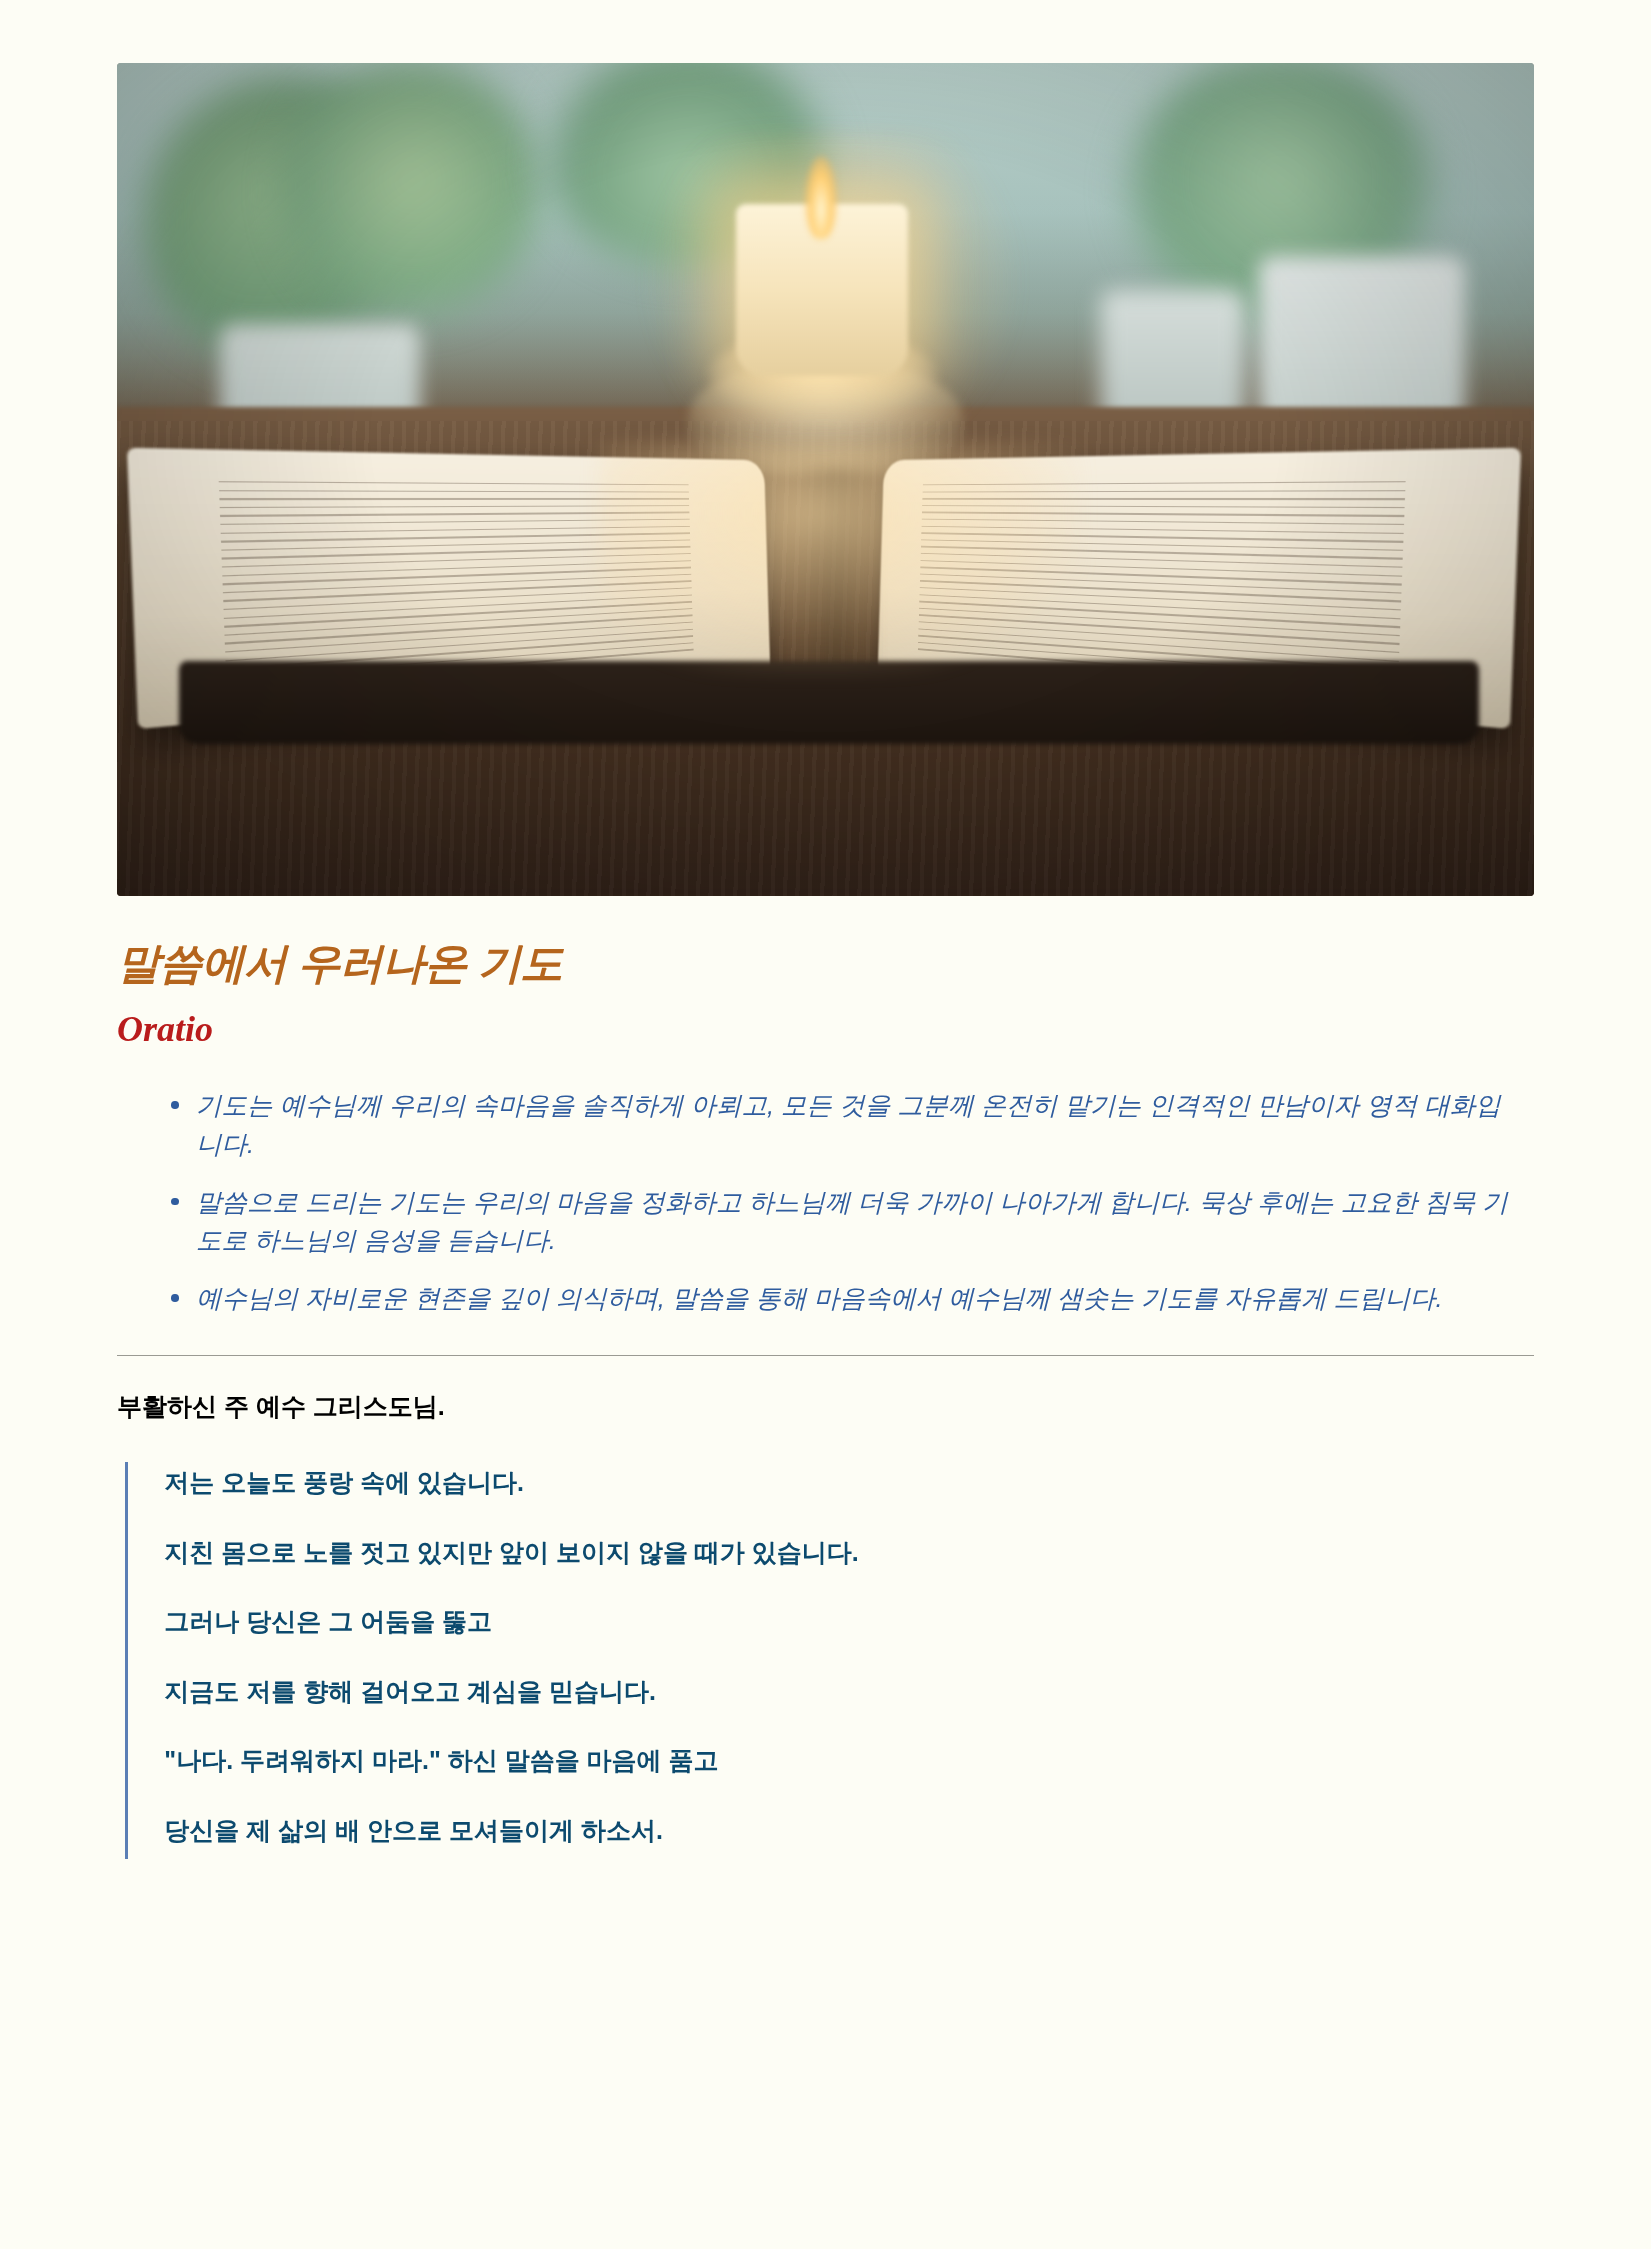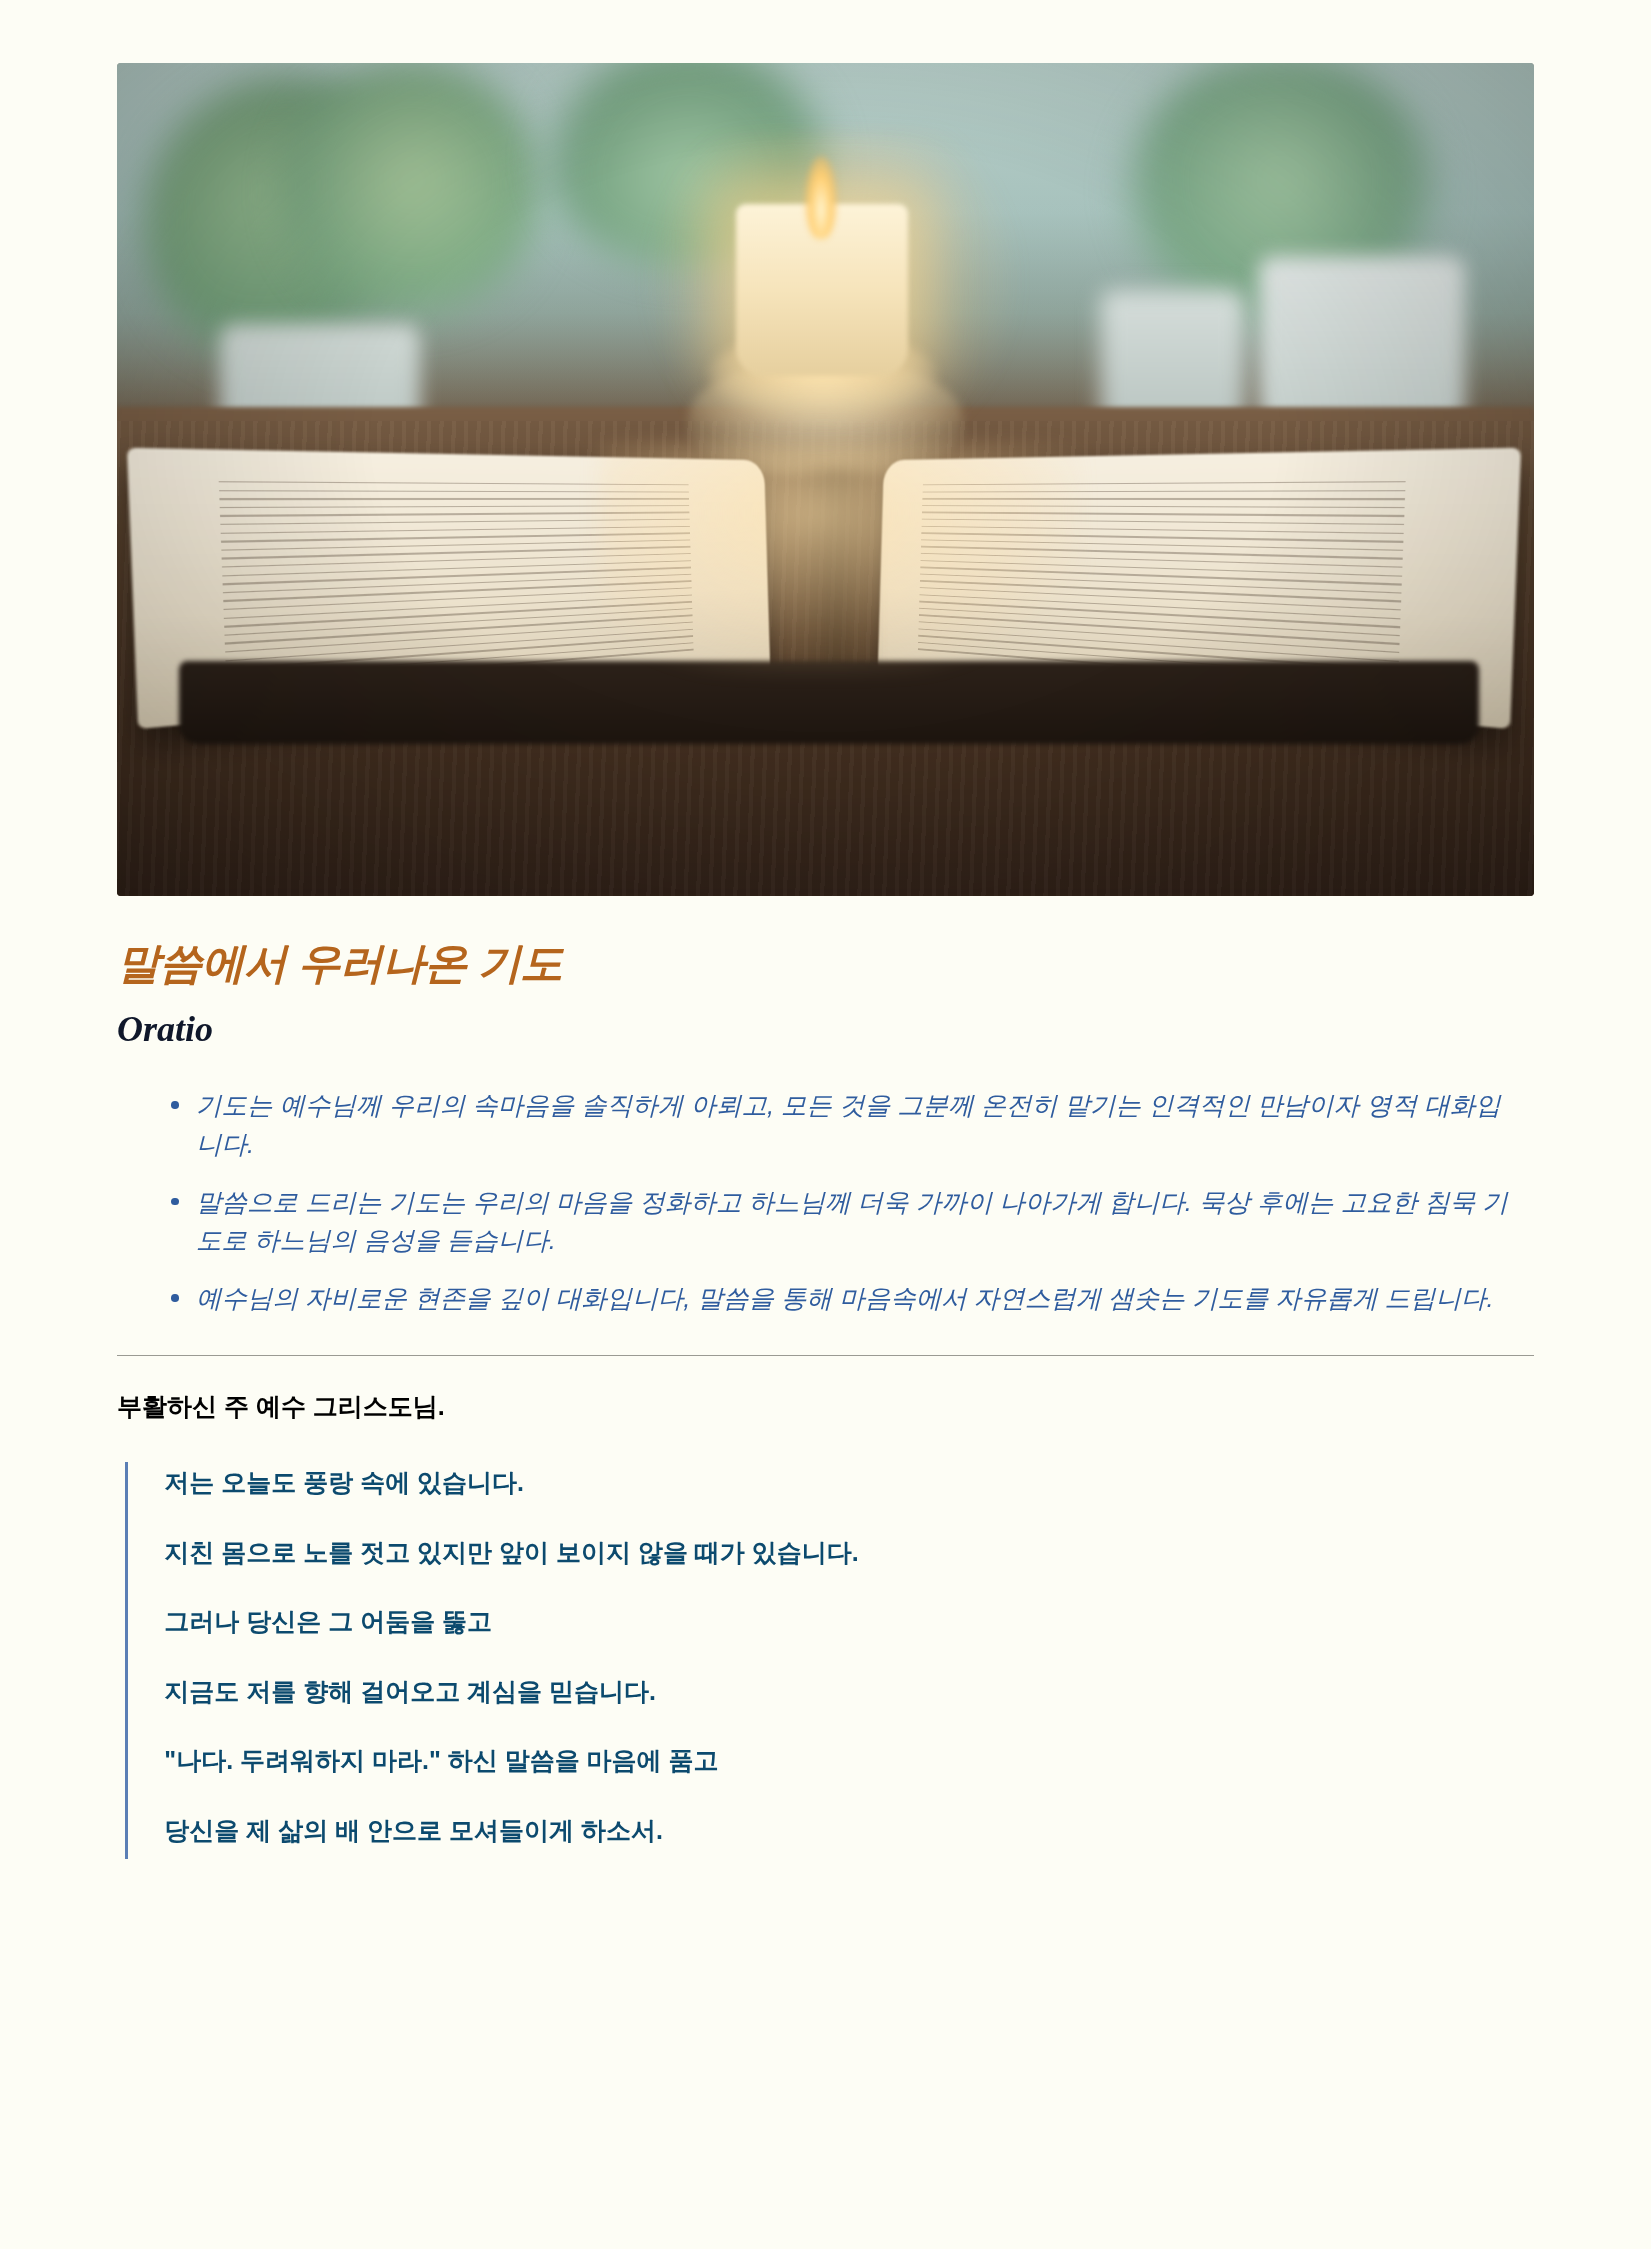--- a/index.html
+++ b/index.html
@@ -175,21 +175,21 @@
     font-weight: bold;
     font-style: italic;
     color: #b5651d;
     letter-spacing: -0.7px;
   }
   .subtitle {
     margin: 15px 0 0 0;
     font-family: "Liberation Serif", serif;
     font-size: 36px;
     font-style: italic;
-    color: #0f172a;
+    color: #b91c1c;
   }
 
   
   ul.points {
     margin: 36px 0 0 0;
     padding: 0 0 0 54px;
     list-style: none;
   }
   ul.points li {
     position: relative;
@@ -272,21 +272,21 @@
     <div class="book-light"></div>
     <div class="hero-vignette"></div>
   </div>
 
   <h1 class="title">말씀에서 우러나온 기도</h1>
   <h2 class="subtitle">Oratio</h2>
 
   <ul class="points">
     <li>기도는 예수님께 우리의 속마음을 솔직하게 아뢰고, 모든 것을 그분께 온전히 맡기는 인격적인 만남이자 영적 대화입니다.</li>
     <li>말씀으로 드리는 기도는 우리의 마음을 정화하고 하느님께 더욱 가까이 나아가게 합니다. 묵상 후에는 고요한 침묵 기도로 하느님의 음성을 듣습니다.</li>
-    <li>예수님의 자비로운 현존을 깊이 대화입니다, 말씀을 통해 마음속에서 자연스럽게 샘솟는 기도를 자유롭게 드립니다.</li>
+    <li>예수님의 자비로운 현존을 깊이 의식하며, 말씀을 통해 마음속에서 예수님께 샘솟는 기도를 자유롭게 드립니다.</li>
   </ul>
 
   <div class="divider"></div>
 
   <p class="salutation">부활하신 주 예수 그리스도님.</p>
 
   <blockquote class="prayer">
     <p>저는 오늘도 풍랑 속에 있습니다.</p>
     <p>지친 몸으로 노를 젓고 있지만 앞이 보이지 않을 때가 있습니다.</p>
     <p>그러나 당신은 그 어둠을 뚫고</p>

